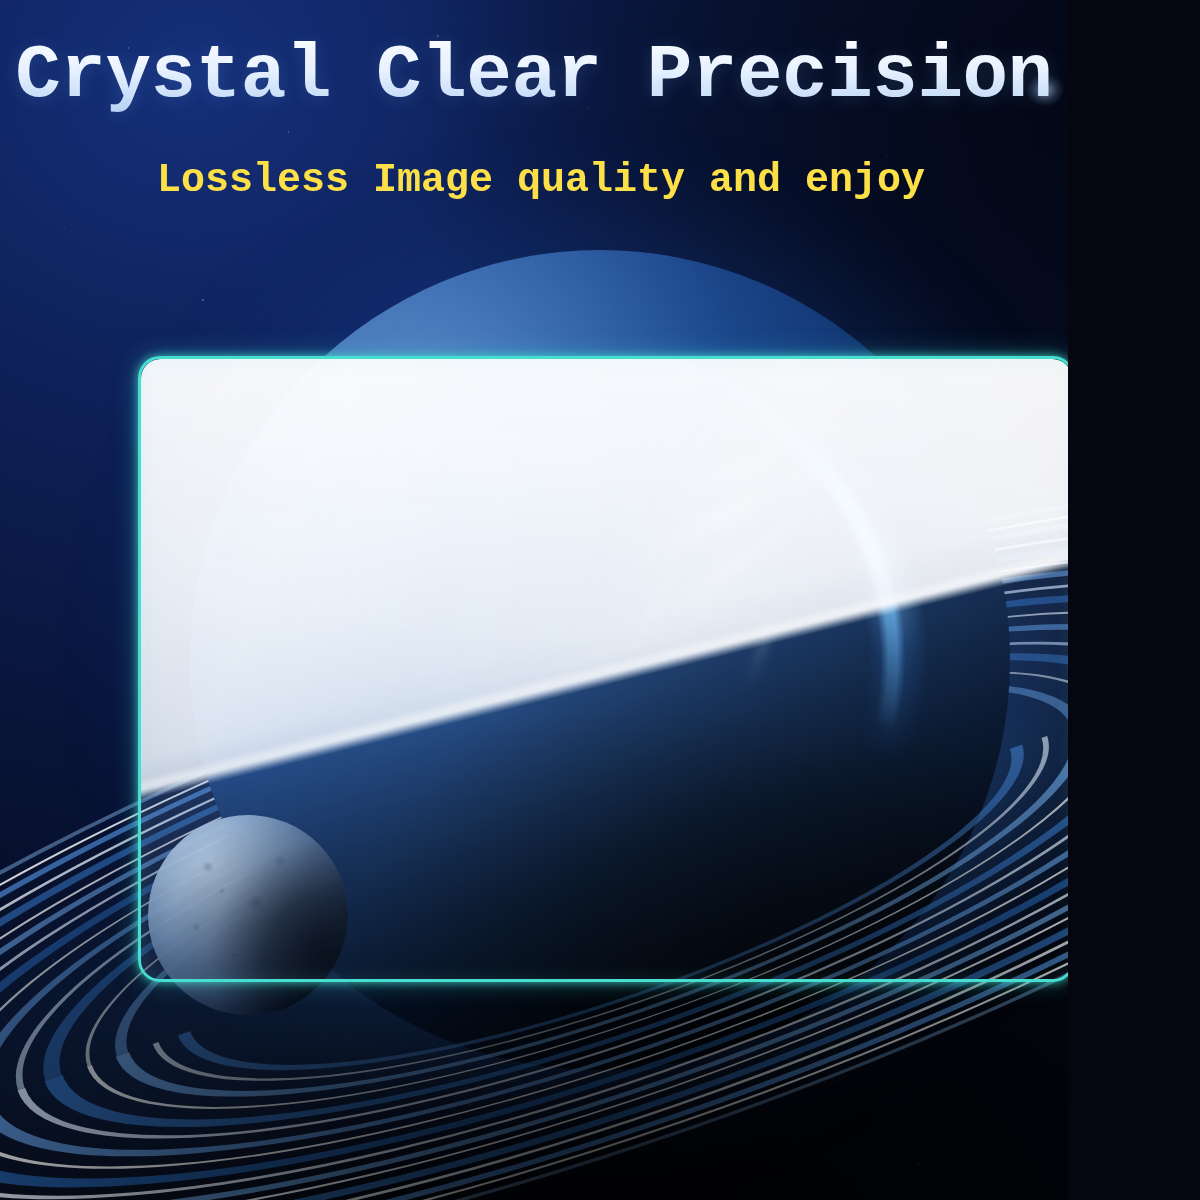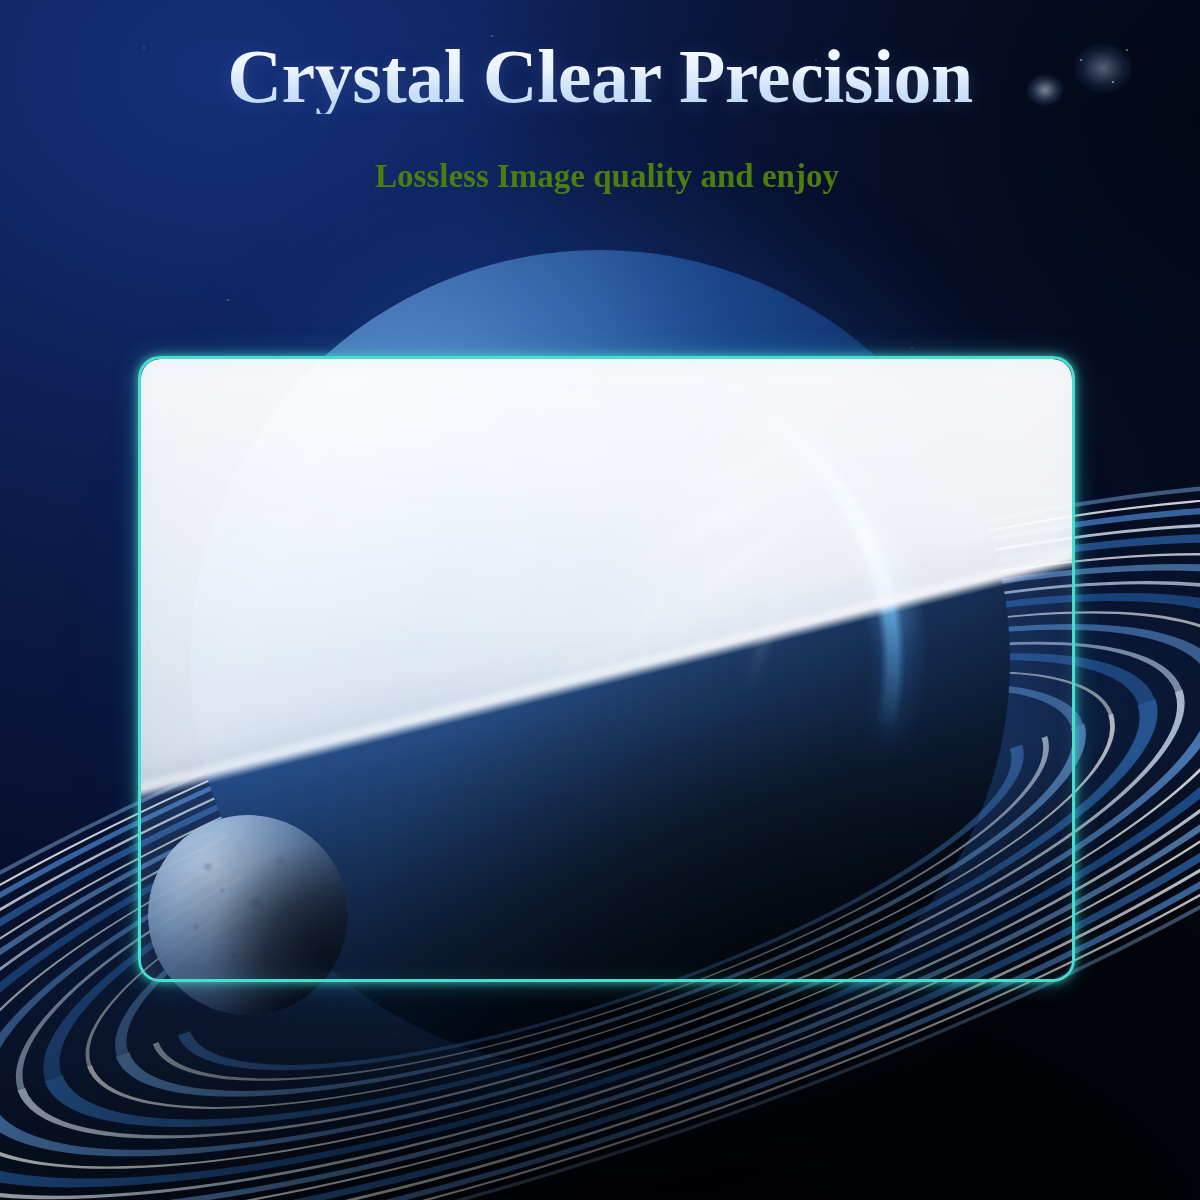--- a/index.html
+++ b/index.html
@@ -1,22 +1,22 @@
 <!DOCTYPE html>
 <html><head>
 <meta charset="utf-8">
 <style>
   html,body{margin:0;padding:0;background:#05060f;}
   *{box-sizing:border-box;}
 
   #stage{
     position:relative;
-    width:1200px;height:1200px;
+    width:1068px;height:1200px;
     overflow:hidden;
-    font-family:Liberation Serif, serif;
+    font-family:Liberation Mono, monospace;
     background:#0a1430;
     padding-left:8px;
   }
 
   
   .bg-base{
     position:absolute;inset:0;
     background:
       radial-gradient(120% 95% at 18% 6%, #15307a 0%, #0e2159 28%, #0a1740 52%, #060e28 74%, #03060f 100%),
       linear-gradient(180deg,#0c1c49 0%,#081433 45%,#040a1c 100%);
@@ -280,22 +280,22 @@
     background-clip:text;
     color:transparent;
     -webkit-text-fill-color:transparent;
     text-shadow:0 2px 18px rgba(120,180,255,.18);
     z-index:60;
     white-space:nowrap;
   }
   .subtitle{
     position:absolute;left:14px;right:0;top:155px;
     text-align:center;
-    color:#4d7c0f;
-    font-size:33px;
+    color:#fde047;
+    font-size:40px;
     font-weight:600;
     line-height:1.30;
     z-index:60;
   }
   .subtitle span{display:block;}
 </style>
 </head>
 <body>
 
 <div id="stage">

